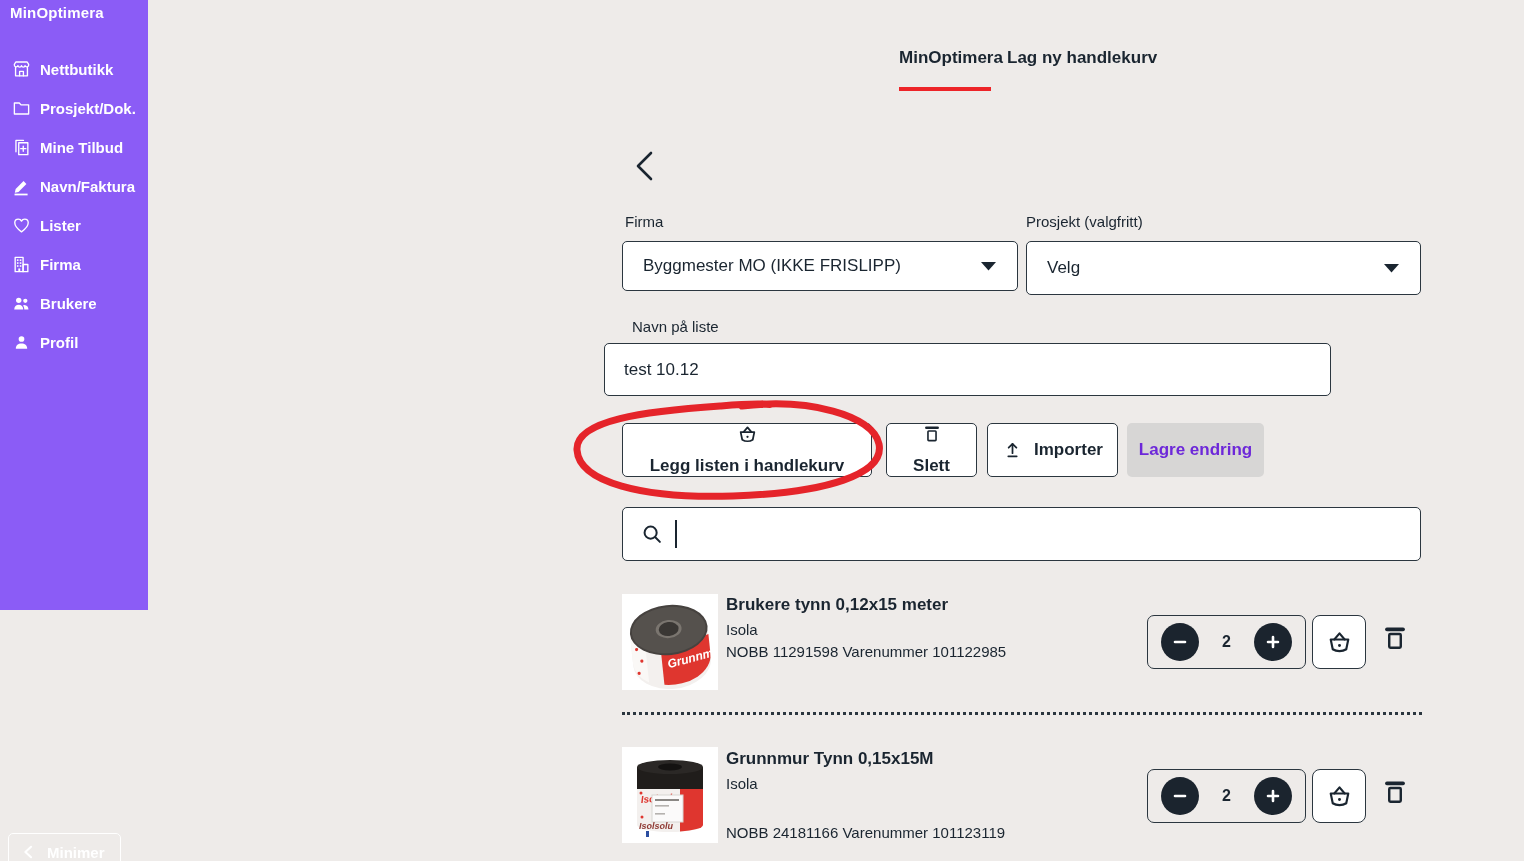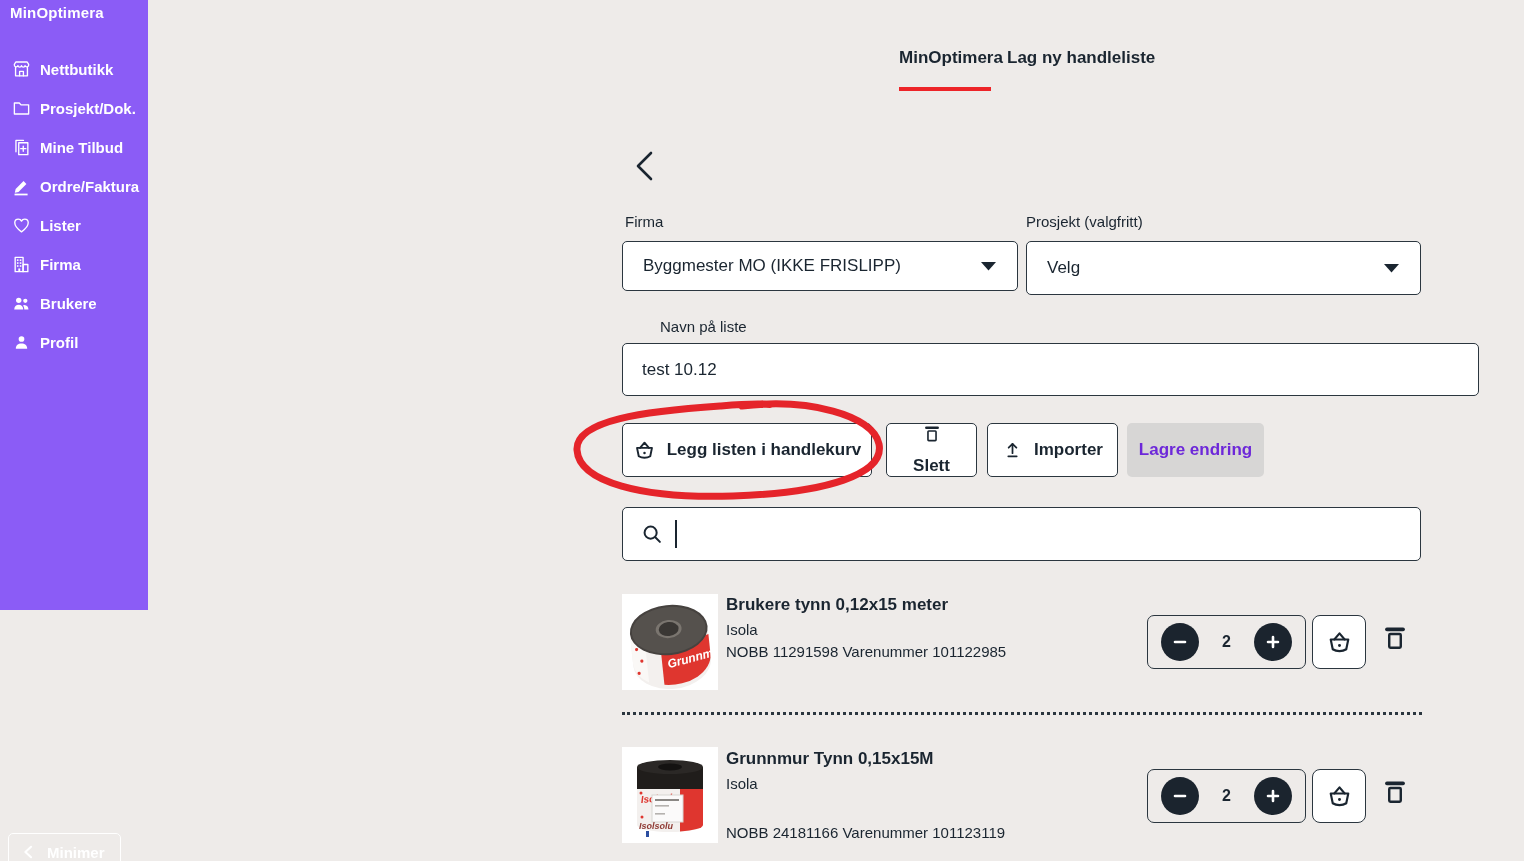--- a/index.html
+++ b/index.html
@@ -100,21 +100,21 @@
         <rect x="8.5" y="6" width="11.5" height="15"></rect>
         <path d="M14.2 10.2 V16.8 M11 13.5 H17.5"></path>
       </svg>
       <span class="nav-label">Mine Tilbud</span>
     </div>
     <div class="nav-item">
       <svg viewBox="0 0 24 24">
         <path class="f" d="M4.6 15.2 L14.6 5.2 L18.2 8.8 L8.2 18.8 L3.6 19.8 Z"></path>
         <rect class="f" x="3.2" y="21" width="16.5" height="2.2"></rect>
       </svg>
-      <span class="nav-label">Ordre/Faktura</span>
+      <span class="nav-label">Navn/Faktura</span>
     </div>
     <div class="nav-item">
       <svg viewBox="0 0 24 24">
         <path d="M12 20 C5.2 15.2 3.5 11.3 3.5 8.6 C3.5 6 5.5 4 8 4 C9.8 4 11.3 5 12 6.5 C12.7 5 14.2 4 16 4 C18.5 4 20.5 6 20.5 8.6 C20.5 11.3 18.8 15.2 12 20 Z"></path>
       </svg>
       <span class="nav-label">Lister</span>
     </div>
     <div class="nav-item">
       <svg viewBox="0 0 24 24">
         <rect x="4" y="3" width="10" height="18"></rect>
@@ -149,21 +149,21 @@
 
   <button class="minimize-btn">
     <svg viewBox="0 0 12 16">
         <path d="M9.5 2 L3 8 L9.5 14"></path>
       </svg>
     <span>Minimer</span>
   </button>
 </div>
 
 <div class="tab" style="left:899px;">MinOptimera</div>
-<div class="tab" style="left:1007px;">Lag ny handleliste</div>
+<div class="tab" style="left:1007px;">Lag ny handlekurv</div>
 <div class="tab-underline"></div>
 
 <div class="back-btn">
   <svg viewBox="0 0 30 34">
       <path d="M21 4 L8 17 L21 30"></path>
     </svg>
 </div>
 
 <div class="field-label" style="left:625px; top:213px;">Firma</div>
 <div class="box select" style="left:622px; top:241px; width:396px; height:50px;">
@@ -174,26 +174,26 @@
 </div>
 
 <div class="field-label" style="left:1026px; top:213px;">Prosjekt (valgfritt)</div>
 <div class="box select" style="left:1026px; top:241px; width:395px; height:54px;">
   <span>Velg</span>
   <svg viewBox="0 0 17 10">
       <path d="M1 1 H16 L8.5 9.5 Z" fill="#1a2530"></path>
     </svg>
 </div>
 
-<div class="field-label" style="left:660px; top:318px;">Navn på liste</div>
-<div class="box" style="left:622px; top:343px; width:857px; height:53px;">
+<div class="field-label" style="left:632px; top:318px;">Navn på liste</div>
+<div class="box" style="left:604px; top:343px; width:727px; height:53px;">
   <input class="text-input" type="text" value="test 10.12" style="">
 </div>
 
-<button class="btn" style="left:622px; width:250px;">
+<button class="btn" style="left:622px; width:250px;flex-direction:column;">
   <svg viewBox="0 0 24 24" width="23" height="23">
     <path d="M7.4 9.3 L12 3.9 L16.6 9.3"></path>
     <path d="M4.2 9.3 H19.8 L18 18 C14.6 20.2 9.4 20.2 6 18 Z"></path>
     <circle cx="12" cy="14.6" r="1.3" fill="#1a2530" stroke="none"></circle>
   </svg>
   <span>Legg listen i handlekurv</span>
 </button>
 
 <button class="btn" style="left:886px; width:91px;flex-direction:column;">
   <svg viewBox="0 0 24 26" width="20" height="23">

